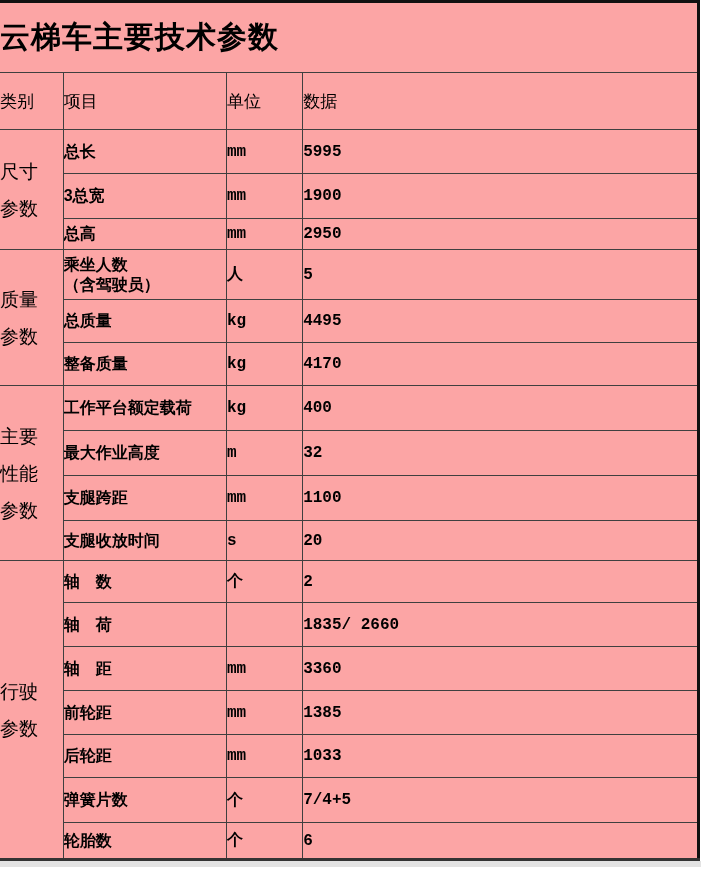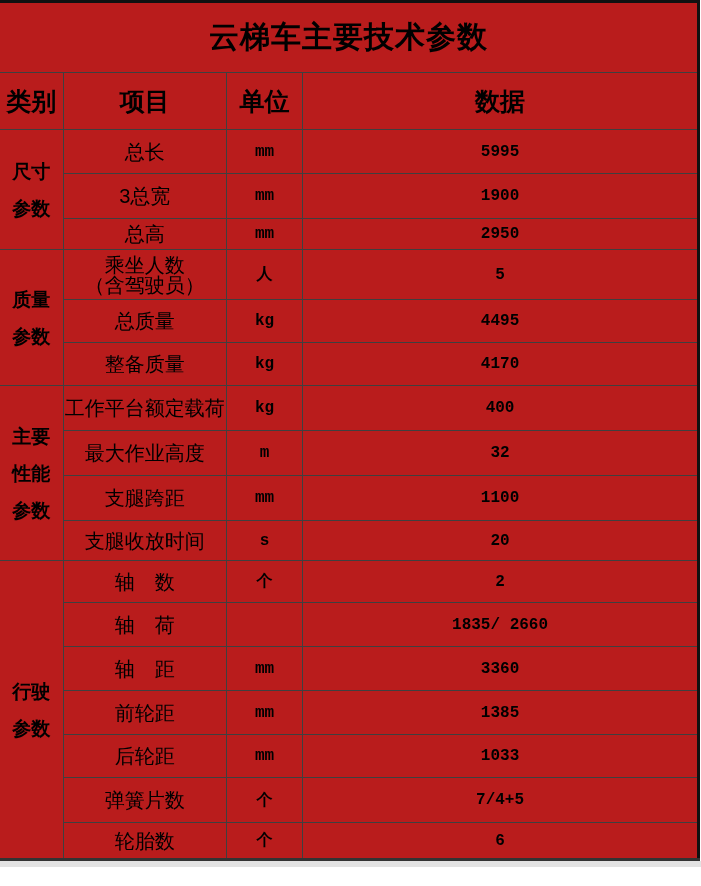--- a/index.html
+++ b/index.html
@@ -20,51 +20,51 @@
     border-collapse: collapse;
     table-layout: fixed;
     width: 700px;
     border-top: 3px solid #111111;
     border-right: 3px solid #111111;
     border-bottom: 3px solid #333333;
     border-left: none;
   }
   table.params td, table.params th {
     border: 1.5px solid #3f3f3f;
-    text-align: center;
+    text-align: left;
     vertical-align: middle;
     padding: 0;
     overflow: hidden;
-    background: #b91c1c;
+    background: #fca5a5;
   }
   
   table.params td:first-child, table.params th:first-child {
     border-left: none;
   }
   .title-cell {
     height: 69px;
     font-size: 30px;
     font-weight: bold;
     letter-spacing: 1px;
     border-bottom: 2px solid #222222;
   }
   .header-row th {
     height: 56px;
-    font-size: 25px;
-    font-weight: bold;
+    font-size: 17px;
+    font-weight: normal;
   }
   .category-cell {
     font-size: 19px;
-    font-weight: bold;
+    font-weight: normal;
     line-height: 37px;
     white-space: pre-line;
   }
   .item-cell {
-    font-size: 20px;
-    font-weight: normal;
+    font-size: 16px;
+    font-weight: bold;
     line-height: 20px;
     white-space: pre-line;
   }
   .unit-cell, .value-cell {
     font-family: "Liberation Mono", "Liberation Sans", monospace;
     font-size: 16px;
     font-weight: bold;
   }
   .footer-strip {
     width: 701px;

